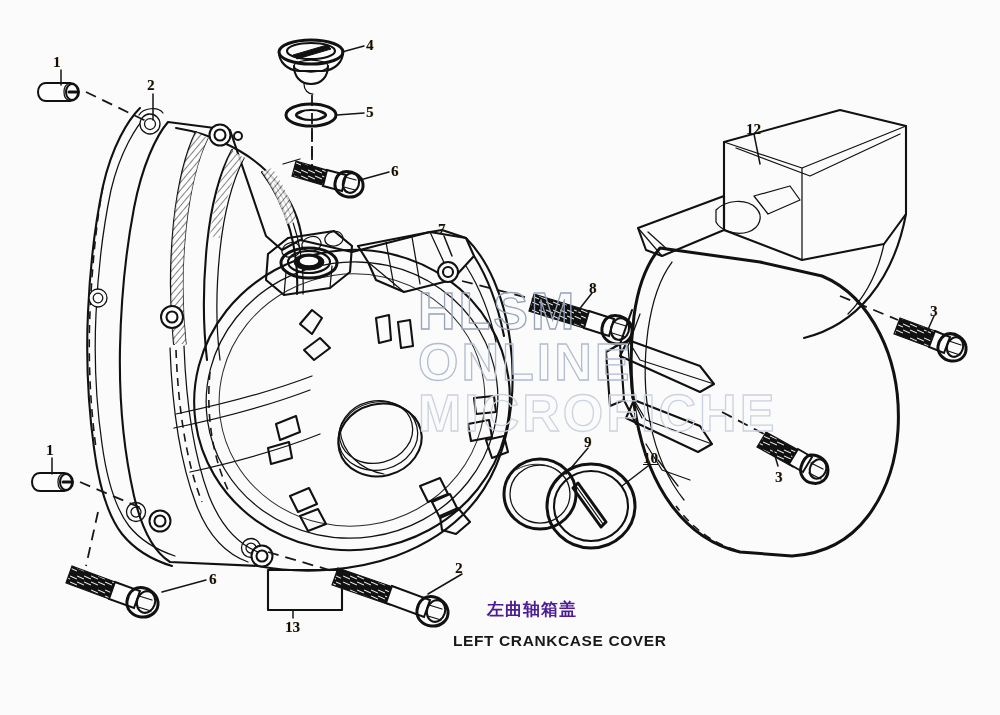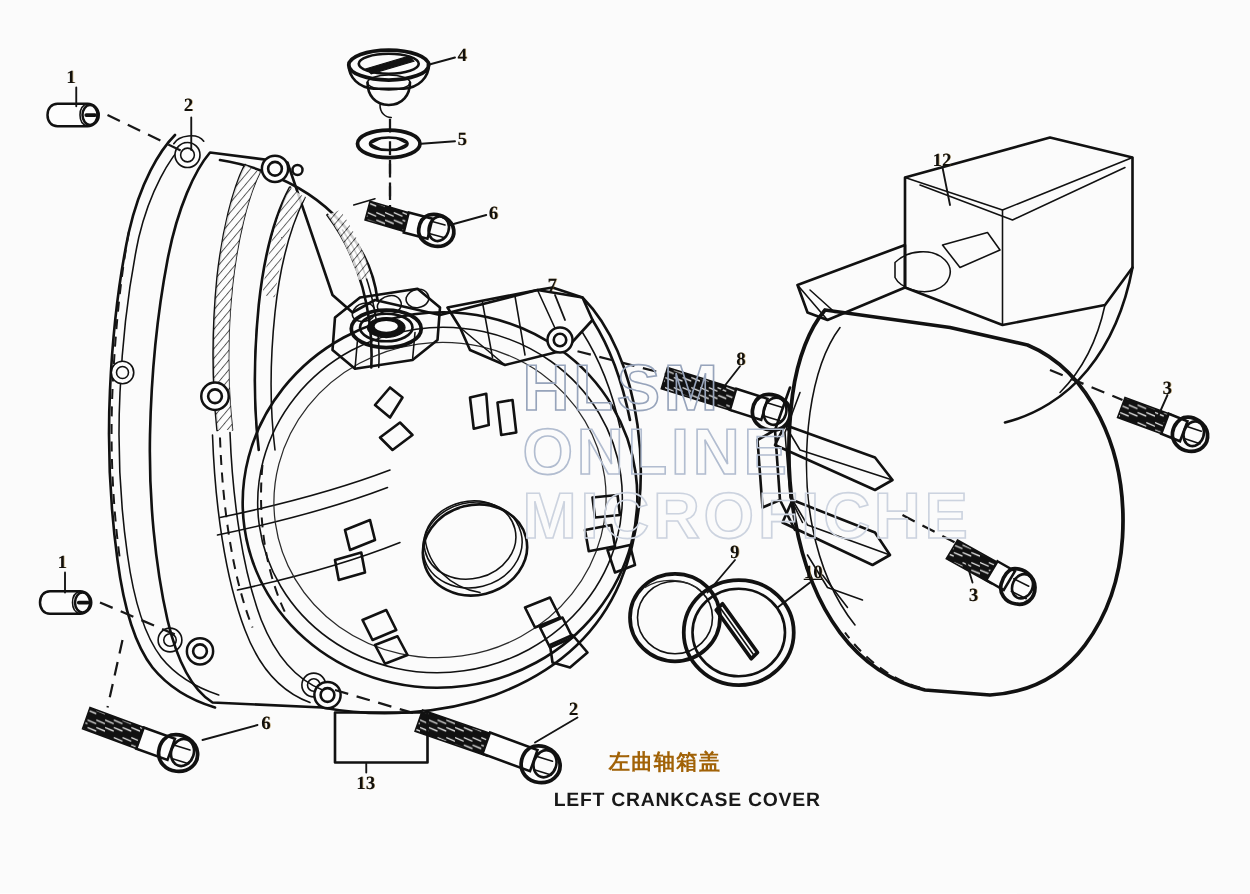--- a/index.html
+++ b/index.html
@@ -33,21 +33,21 @@
     white-space: nowrap;
     text-shadow: 0.5px 0 0 rgba(150,110,30,0.55);
   }
   
   .caption-cn {
     position: absolute;
     font-family: "DejaVu Sans", sans-serif;
     font-weight: bold;
     font-size: 17px;
     letter-spacing: 1px;
-    color: #a16207;
+    color: #4c1d95;
     white-space: nowrap;
   }
   .caption-en {
     position: absolute;
     font-family: "Liberation Sans", sans-serif;
     font-weight: bold;
     font-size: 15.5px;
     letter-spacing: 0.6px;
     color: #191919;
     white-space: nowrap;
@@ -459,15 +459,15 @@
   <div class="callout" style="left:930px; top:304px;">3</div>
   <div class="callout" style="left:775px; top:470px;">3</div>
   <div class="callout" style="left:584px; top:435px;">9</div>
   <div class="callout" style="left:643px; top:451px;text-decoration:underline;">10</div>
   <div class="callout" style="left:46px;  top:443px;">1</div>
   <div class="callout" style="left:209px; top:572px;">6</div>
   <div class="callout" style="left:455px; top:561px;">2</div>
   <div class="callout" style="left:285px; top:620px;">13</div>
 
   <div class="caption-cn" style="left:487px; top:598px;">左曲轴箱盖</div>
-  <div class="caption-en" style="left:443px; top:632px;">LEFT CRANKCASE COVER</div>
+  <div class="caption-en" style="left:453px; top:632px;">LEFT CRANKCASE COVER</div>
 
 </div>
 
 </body></html>

